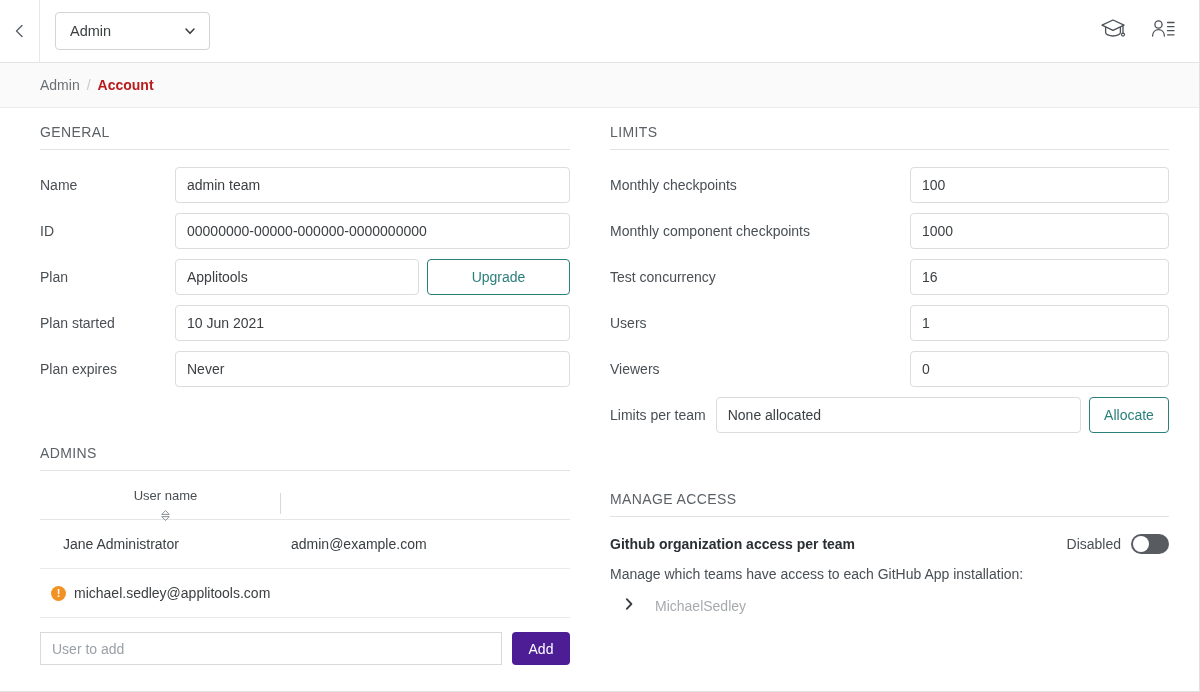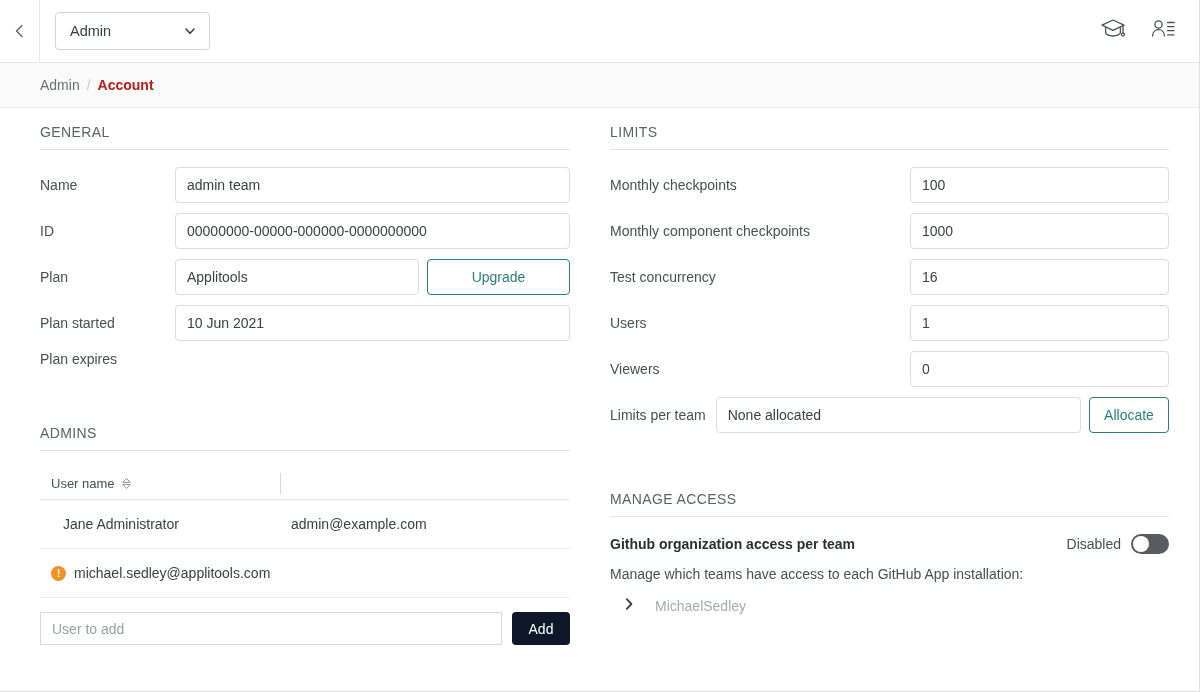--- a/index.html
+++ b/index.html
@@ -168,20 +168,21 @@
     color: #4a4f54;
     padding: 0 0 0 11px;
   }
   .th {
     display: flex;
     align-items: center;
     gap: 6px;
     height: 100%;
     cursor: pointer;
     position: relative;
+    flex-direction: column;
   }
   .th.c1 { flex: 0 0 229px; }
   .th.c2 { flex: 0 0 240px; padding-left: 12px; }
   .th.c3 { flex: 1; }
   .th.c2::before, .th.c3::before {
     content: "";
     position: absolute;
     left: 0;
     top: 5px;
     bottom: 5px;
@@ -230,21 +231,21 @@
     color: #3c4043;
     font-family: "Liberation Sans", sans-serif;
     outline: none;
     background: #fff;
   }
   .add-input::placeholder { color: #9aa0a6; }
   .add-btn {
     flex: 0 0 58px;
     height: 33px;
     margin-left: 10px;
-    background: #0f172a;
+    background: #4c1d95;
     color: #ffffff;
     border: none;
     border-radius: 4px;
     font-size: 14px;
     cursor: pointer;
     font-family: "Liberation Sans", sans-serif;
   }
 
   
   .ma-head {
@@ -369,20 +370,21 @@
         <div class="btn-outline upgrade-btn">Upgrade</div>
       </div>
 
       <div class="frow">
         <div class="flabel">Plan started</div>
         <div class="finput">10 Jun 2021</div>
       </div>
 
       <div class="frow">
         <div class="flabel">Plan expires</div>
+        <div class="finput">Never</div>
       </div>
 
       <div class="section-gap"></div>
 
       <div class="sec-title">ADMINS</div>
 
       <div class="tbl">
         <div class="thead">
           <div class="th c1">
             <span>User name</span>

